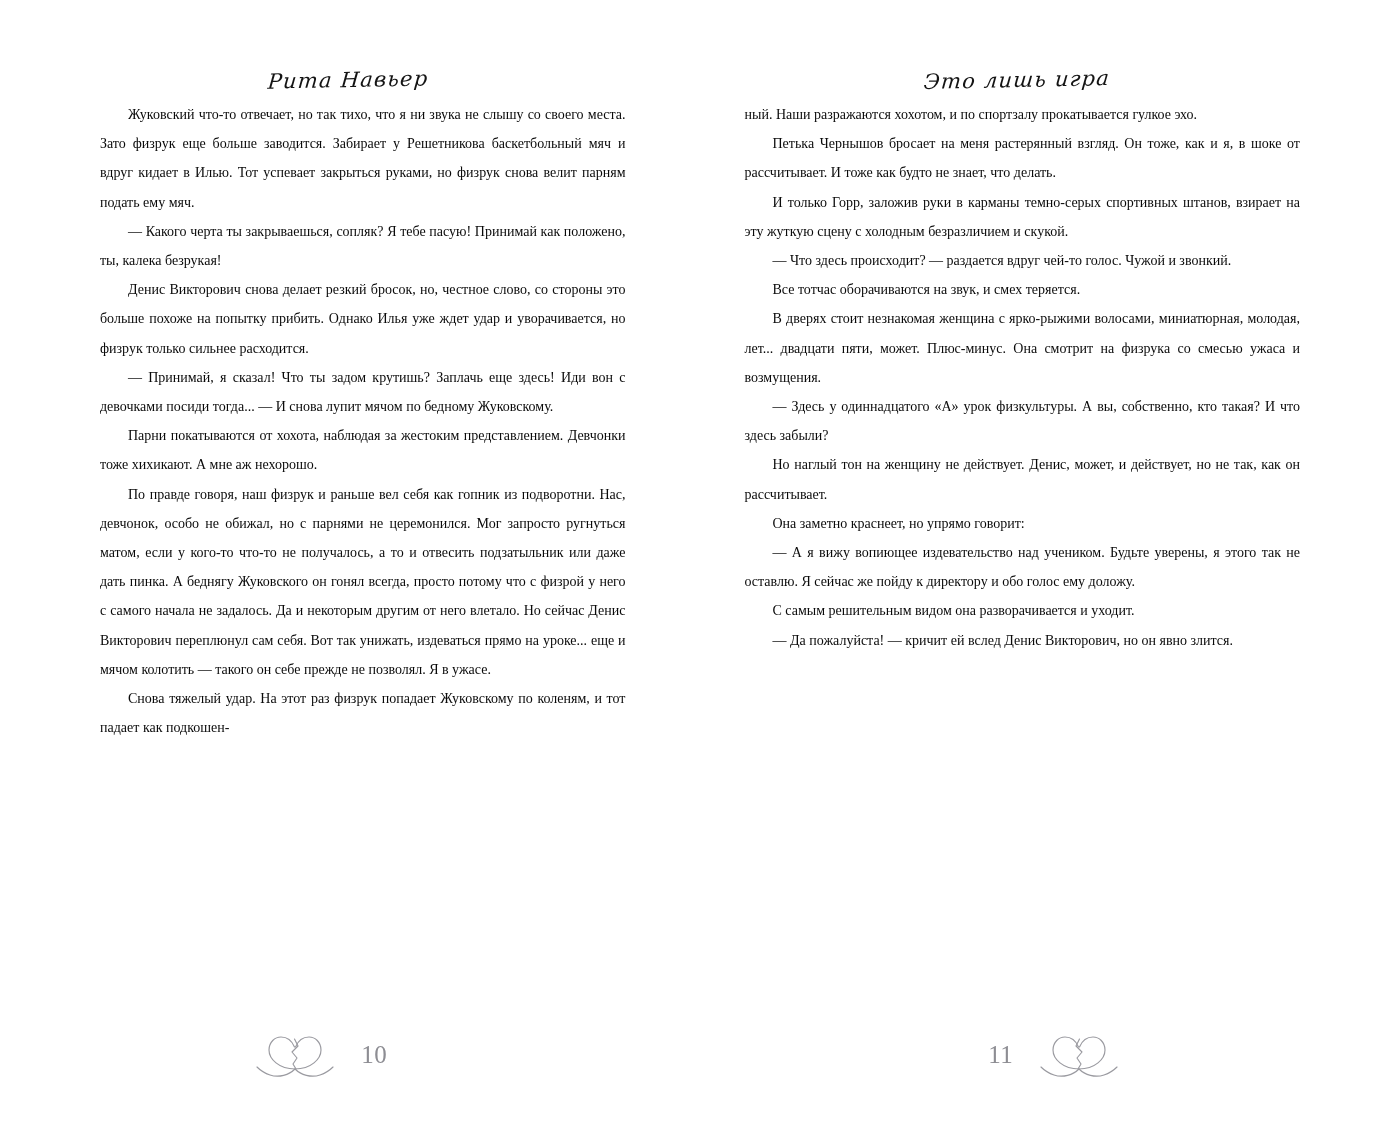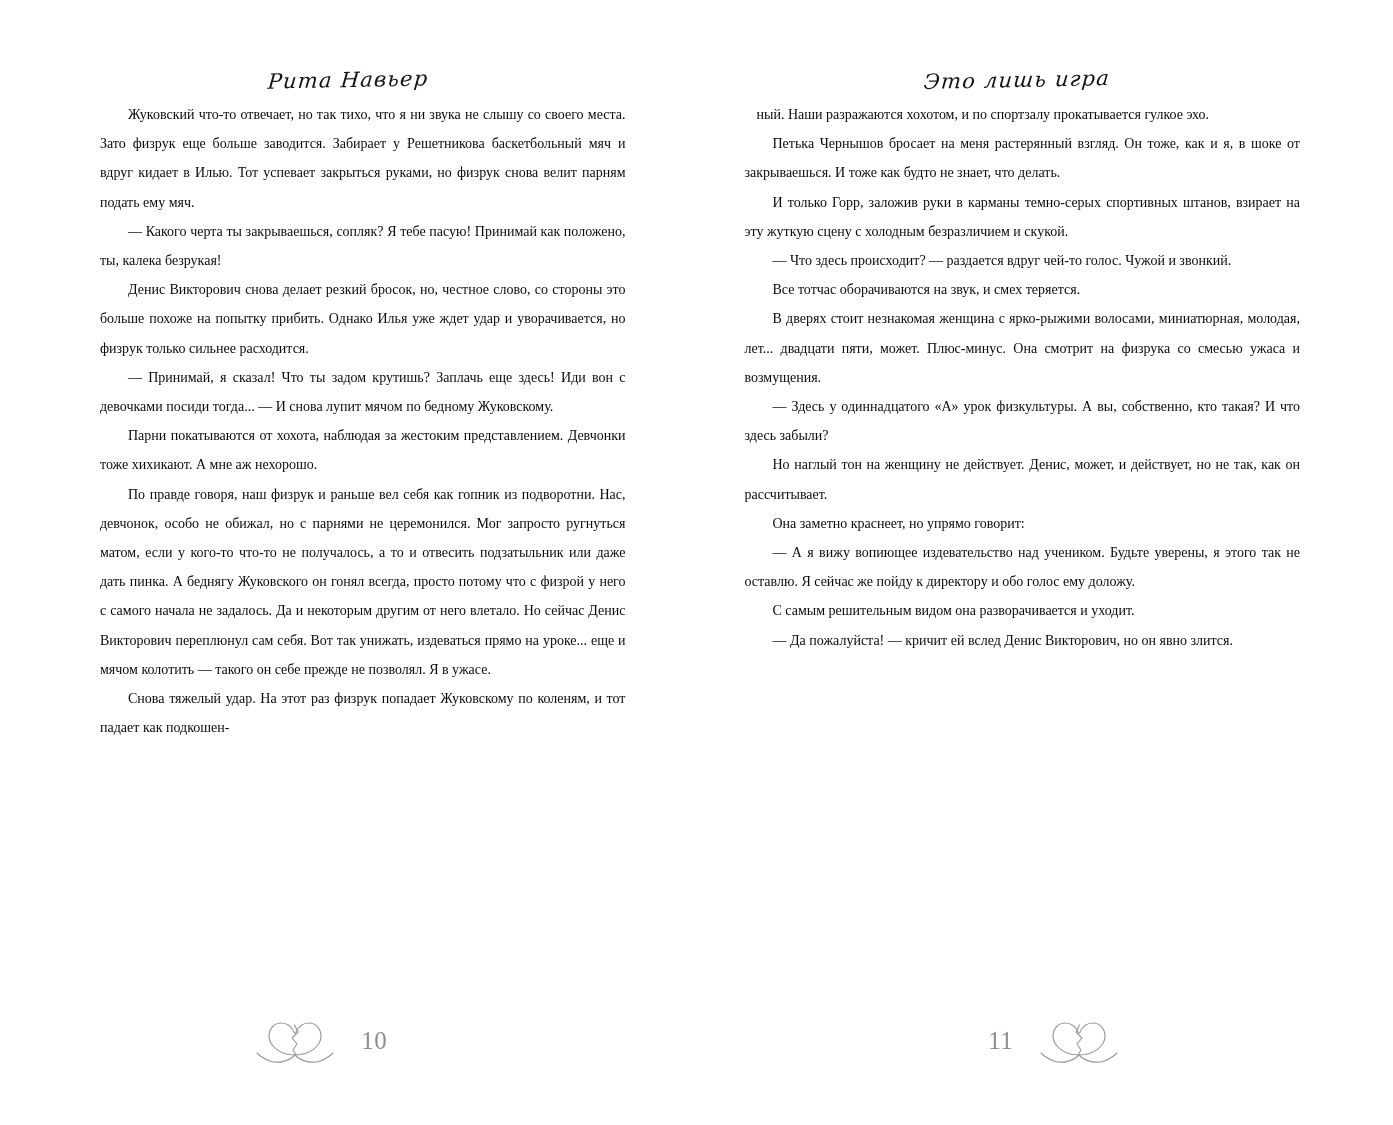--- a/index.html
+++ b/index.html
@@ -63,29 +63,28 @@
     text-justify: inter-word;
     hyphens: manual;
     color: #0a0a0a;
   }
   .body-text p {
     margin: 0;
     text-indent: 28px;
   }
   .body-text p.cont {
     text-indent: 0;
-    margin-left: 12px;
   }
 
   
   .folio {
     position: absolute;
     left: 0;
     right: 0;
-    bottom: 52px;
+    bottom: 38px;
     height: 62px;
     display: flex;
     align-items: center;
     justify-content: center;
     gap: 0px;
   }
   .folio-inner {
     display: flex;
     align-items: center;
     justify-content: center;
@@ -146,21 +145,21 @@
   </div>
 
   <div class="page page-right">
 
     <div class="running-head">
       <span class="script">Это лишь игра</span>
     </div>
 
     <div class="body-text">
       <p class="cont">ный. Наши разражаются хохотом, и по спортзалу прокатывается гулкое эхо.</p>
-      <p>Петька Чернышов бросает на меня растерянный взгляд. Он тоже, как и я, в шоке от закрываешься. И тоже как будто не знает, что делать.</p>
+      <p>Петька Чернышов бросает на меня растерянный взгляд. Он тоже, как и я, в шоке от рассчитывает. И тоже как будто не знает, что делать.</p>
       <p>И только Горр, заложив руки в карманы темно-серых спортивных штанов, взирает на эту жуткую сцену с холодным безразличием и скукой.</p>
       <p>— Что здесь происходит? — раздается вдруг чей-то голос. Чужой и звонкий.</p>
       <p>Все тотчас оборачиваются на звук, и смех теряется.</p>
       <p>В дверях стоит незнакомая женщина с ярко-рыжими волосами, миниатюрная, молодая, лет... двадцати пяти, может. Плюс-минус. Она смотрит на физрука со смесью ужаса и возмущения.</p>
       <p>— Здесь у одиннадцатого «А» урок физкультуры. А вы, собственно, кто такая? И что здесь забыли?</p>
       <p>Но наглый тон на женщину не действует. Денис, может, и действует, но не так, как он рассчитывает.</p>
       <p>Она заметно краснеет, но упрямо говорит:</p>
       <p>— А я вижу вопиющее издевательство над учеником. Будьте уверены, я этого так не оставлю. Я сейчас же пойду к директору и обо голос ему доложу.</p>
       <p>С самым решительным видом она разворачивается и уходит.</p>
       <p>— Да пожалуйста! — кричит ей вслед Денис Викторович, но он явно злится.</p>

